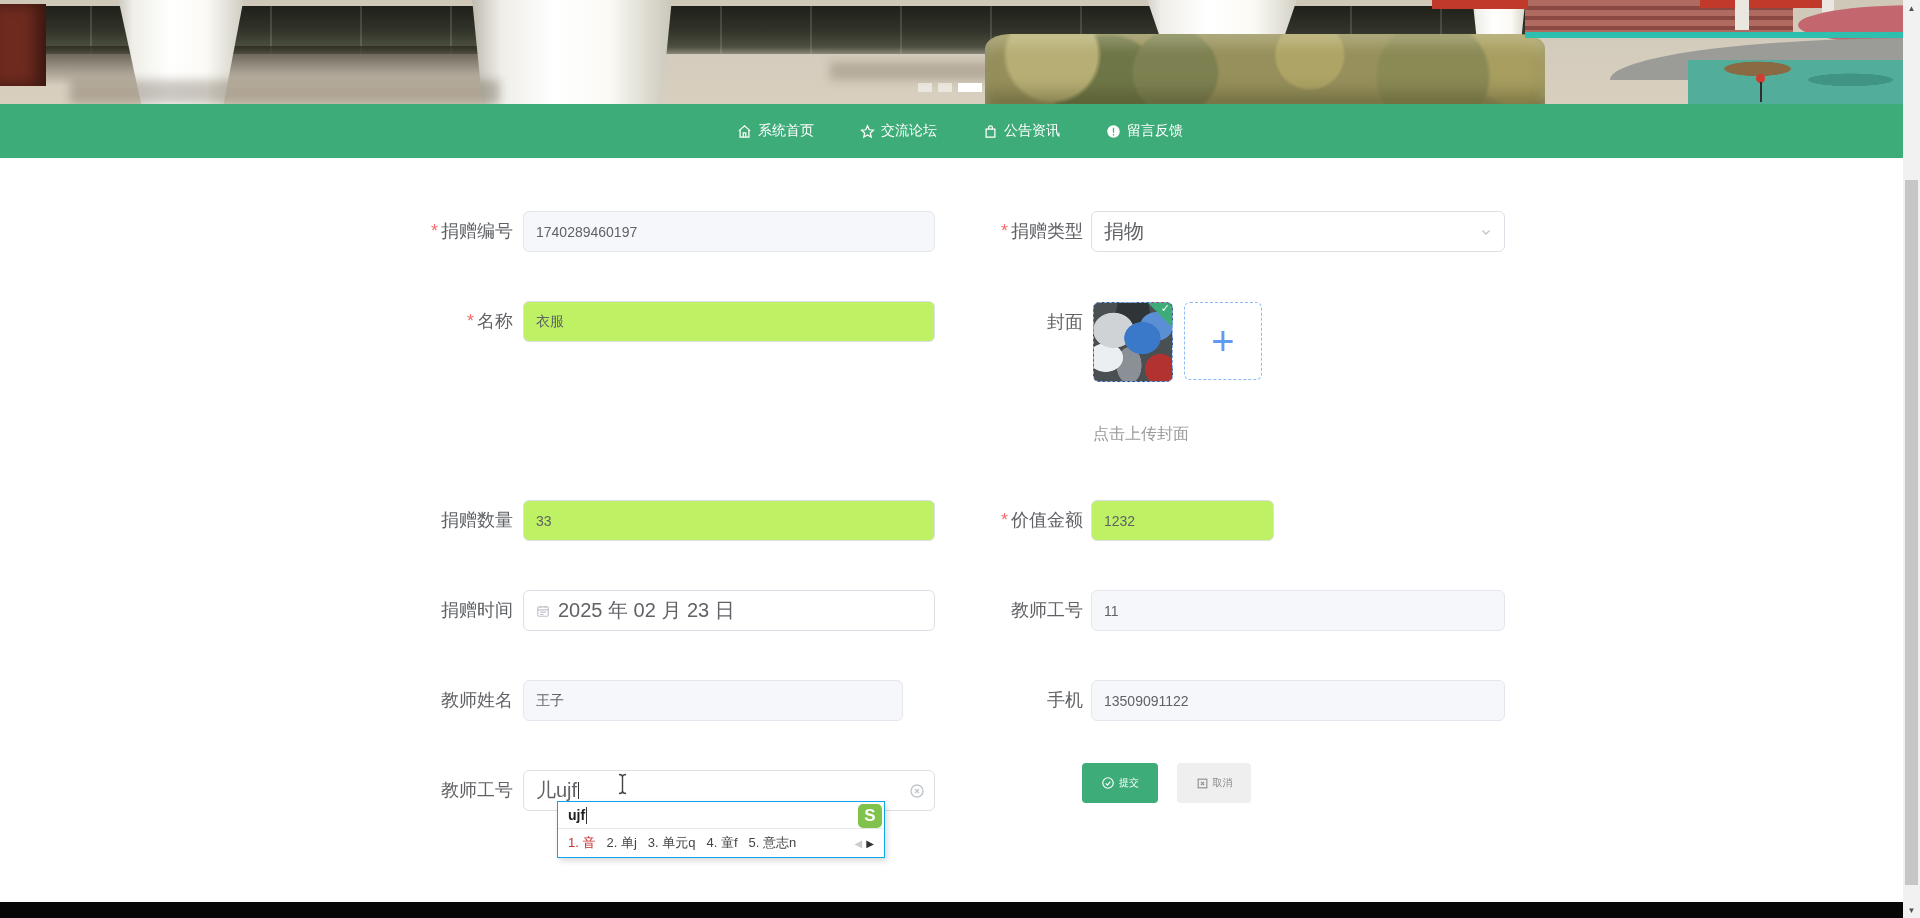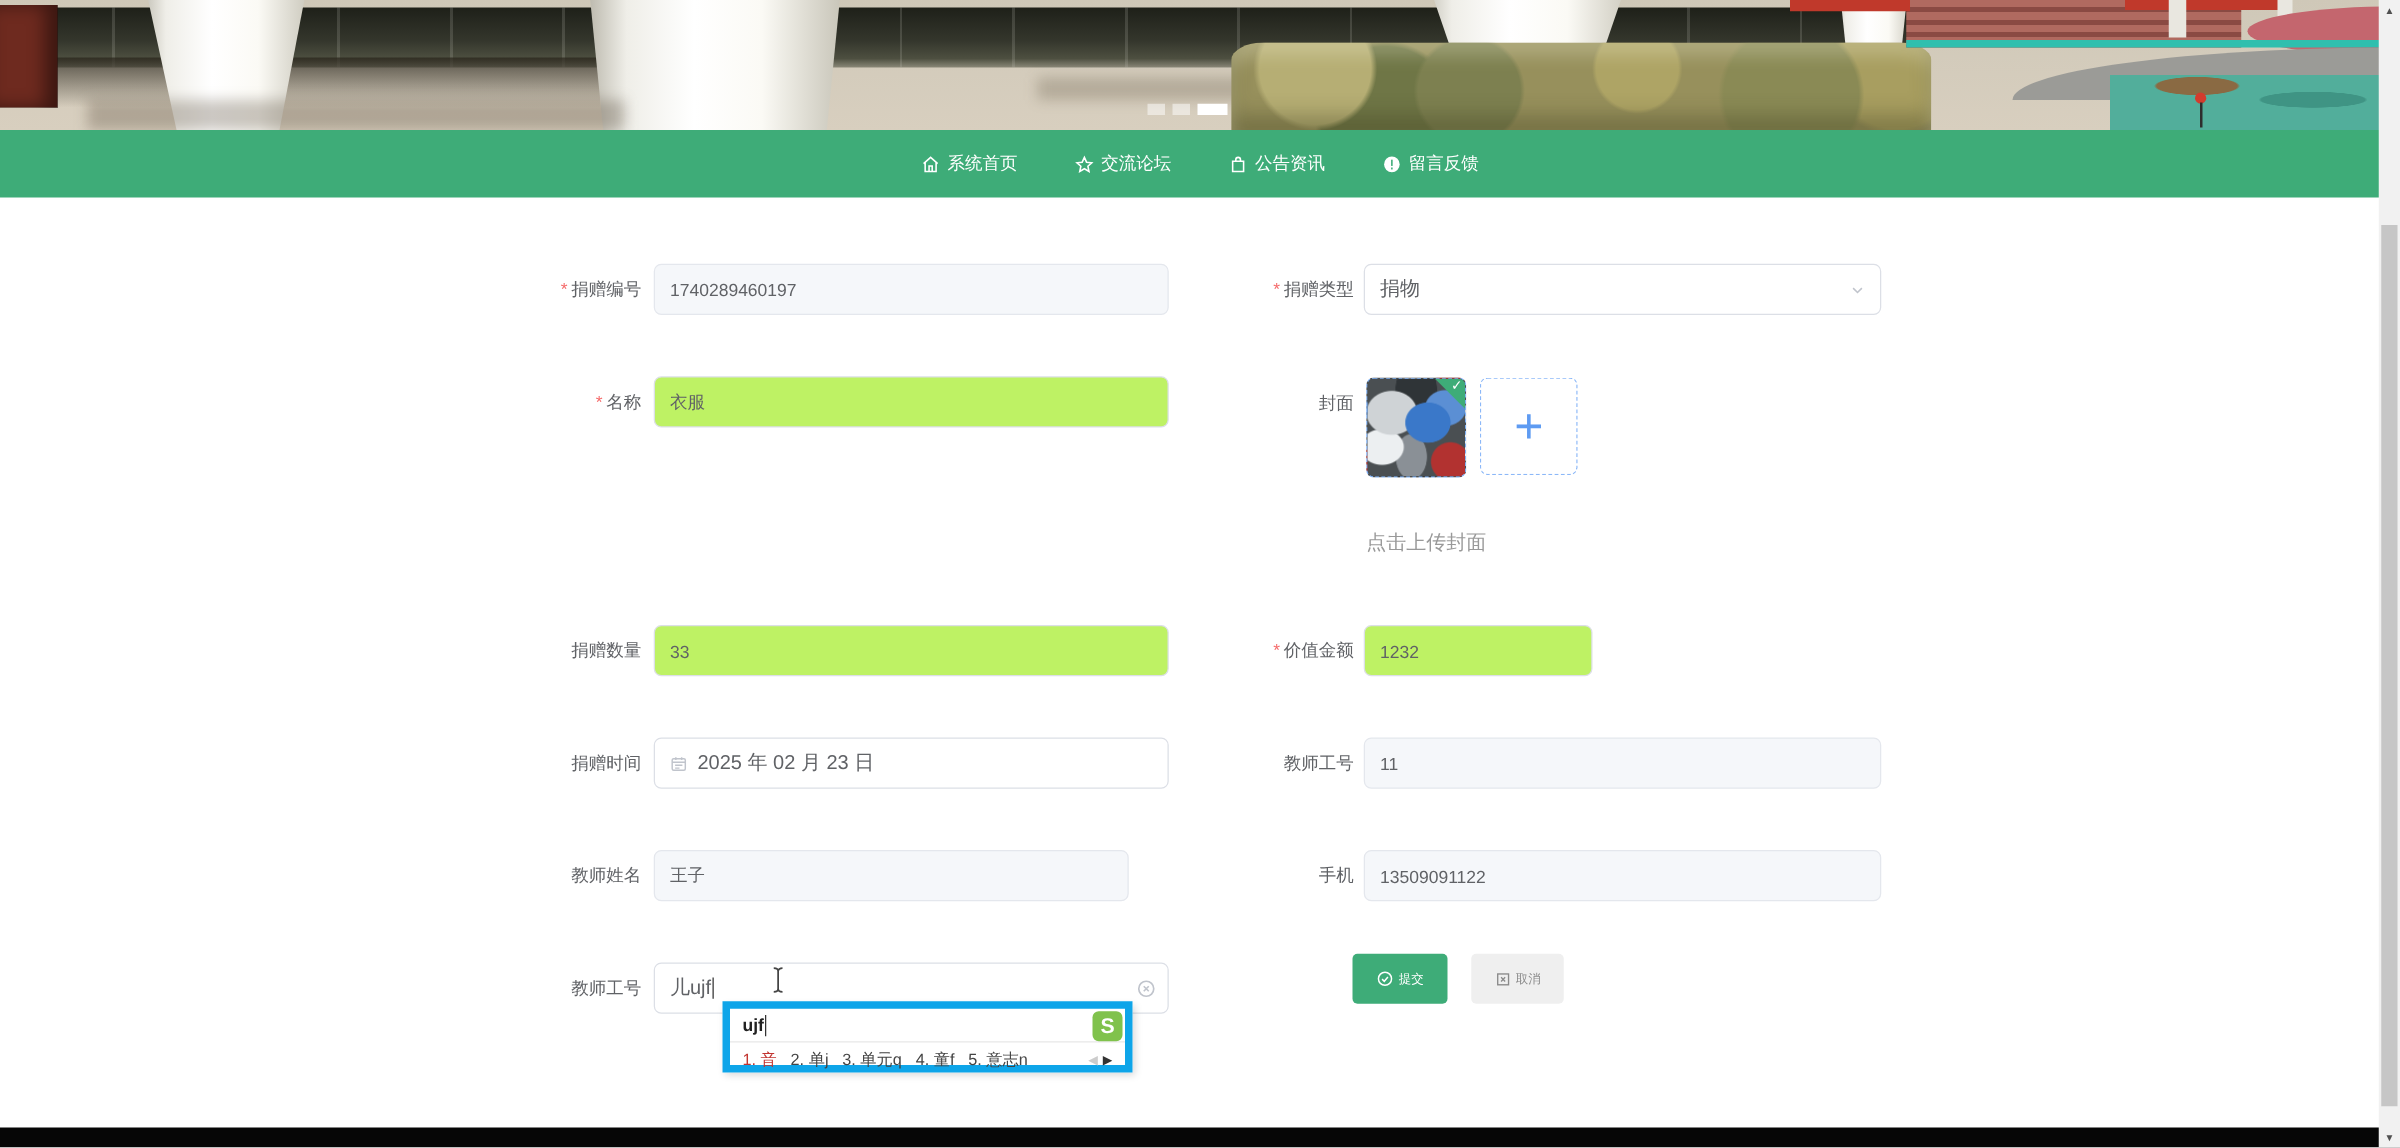--- a/index.html
+++ b/index.html
@@ -55,29 +55,29 @@
   .dot { width:14px; height:9px; background:rgba(255,255,255,.5); cursor:pointer; }
   .dot.active { width:24px; background:#ffffff; }
 
   
   .nav { position:absolute; left:0; top:104px; width:1920px; height:54px; background:#3eac78;
     display:flex; align-items:center; justify-content:center; gap:46px; }
   .nav-item { display:flex; align-items:center; gap:6px; color:#fff; font-size:14px; cursor:pointer; }
   .nav-item svg { display:block; }
 
   
-  .lbl { position:absolute; width:160px; text-align:right; font-size:14px; color:#606266;
+  .lbl { position:absolute; width:160px; text-align:right; font-size:18px; color:#606266;
     line-height:41px; white-space:nowrap; }
   .req { color:#f56c6c; margin-right:3px; }
   .ipt { position:absolute; height:41px; border:1px solid #dcdfe6; border-radius:6px;
     background:#bef264; font-size:14px; color:#606266; padding:0 12px;
     font-family:"Liberation Sans","DejaVu Sans",sans-serif; outline:none; }
   .ipt.disabled { background:#f5f7fa; border-color:#e4e7ed; }
   .fake-ipt { position:absolute; height:41px; border:1px solid #dcdfe6; border-radius:6px;
-    background:#fff; font-size:16px; color:#606266; display:flex; align-items:center;
+    background:#fff; font-size:20px; color:#606266; display:flex; align-items:center;
     padding:0 12px; }
   .chevron { position:absolute; right:12px; top:14px; }
   .cal-icon { margin-right:8px; display:block; }
   .caret { display:inline-block; width:1px; height:17px; background:#333; margin-left:1px; vertical-align:-3px; }
   .clear-icon { position:absolute; right:9px; top:12px; cursor:pointer; }
 
   
   .thumb { position:absolute; left:1093px; top:302px; width:80px; height:80px;
     border:1px dashed #7fb1f5; border-radius:6px; overflow:hidden; cursor:pointer;
     background-color:#4a4f52;
@@ -99,22 +99,22 @@
   .cover-hint { position:absolute; left:1093px; top:424px; font-size:16px; color:#999; }
 
   
   .btn { position:absolute; top:763px; height:40px; border:none; border-radius:4px;
     font-size:10px; display:flex; align-items:center; justify-content:center; gap:4px;
     cursor:pointer; font-family:"Liberation Sans","DejaVu Sans",sans-serif; }
   .btn-submit { left:1082px; width:76px; background:#3eac78; color:#fff; }
   .btn-cancel { left:1177px; width:74px; background:#efefef; color:#8a8a8a; }
 
   
-  .ime { position:absolute; left:578px; top:801px; width:328px; height:57px; background:#fff;
-    border:6px solid #0ea5e9; box-shadow:2px 3px 6px rgba(0,0,0,.15); z-index:30; }
+  .ime { position:absolute; left:557px; top:801px; width:328px; height:57px; background:#fff;
+    border:1px solid #0ea5e9; box-shadow:2px 3px 6px rgba(0,0,0,.15); z-index:30; }
   .ime-comp { height:27px; display:flex; align-items:center; padding:0 10px;
     font-size:14px; font-weight:bold; color:#222; border-bottom:1px solid #e8e8e8; }
   .ime-cands { height:28px; display:flex; align-items:center; padding:0 10px; gap:11px;
     font-size:13px; color:#444; white-space:nowrap; }
   .ime-cand { cursor:pointer; }
   .ime-cand.first { color:#c23531; }
   .ime-pager { margin-left:auto; display:flex; gap:4px; font-size:10px; }
   .pg-prev { color:#cccccc; cursor:pointer; }
   .pg-next { color:#333; cursor:pointer; }
   .sogou-logo { position:absolute; right:2px; top:2px; width:24px; height:24px;

